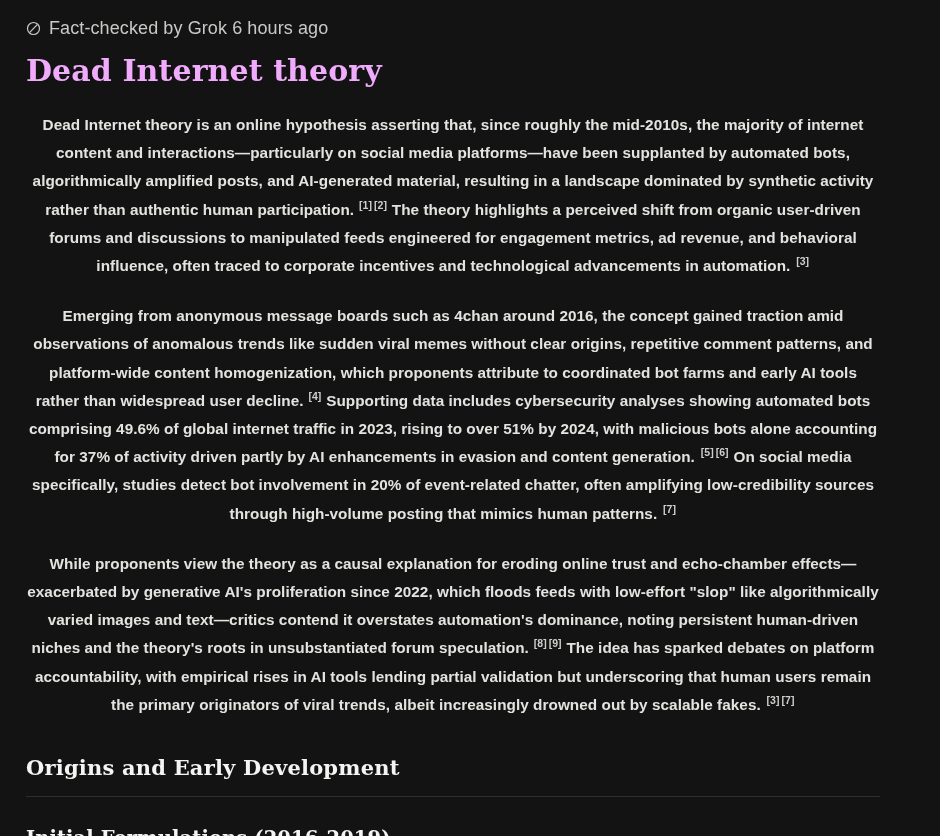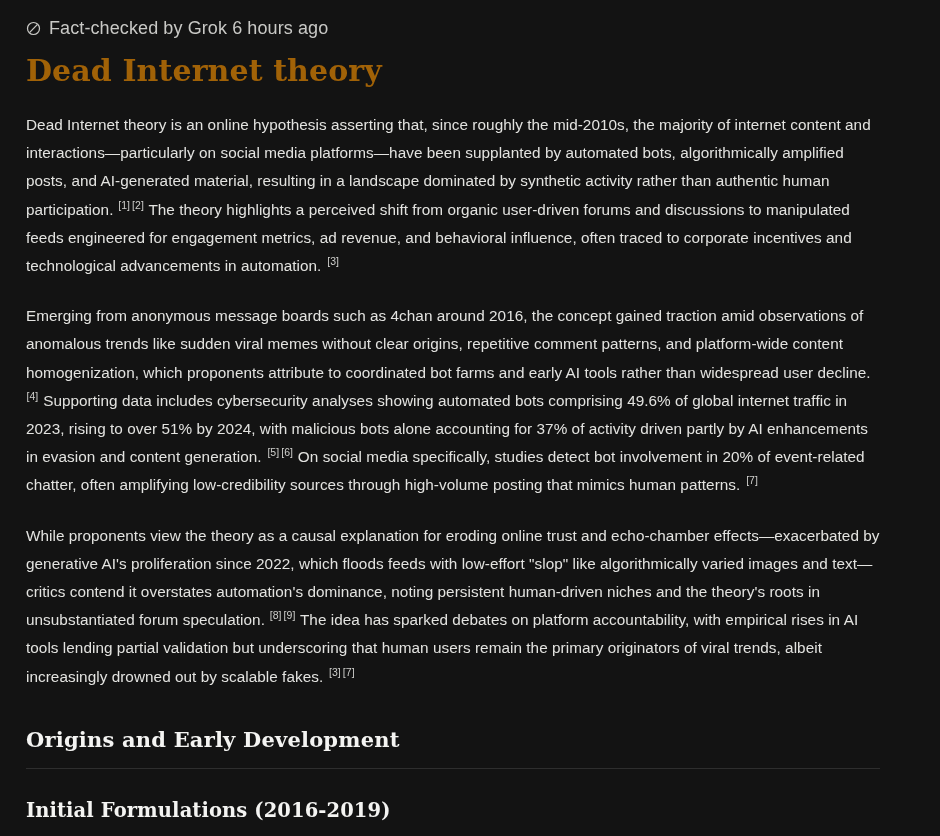--- a/index.html
+++ b/index.html
@@ -38,30 +38,31 @@
   }
   .factcheck .fc-icon svg { display: block; }
   
   h1.doc-title {
     font-family: "DejaVu Serif", "Liberation Serif", serif;
     font-size: 30px;
     line-height: 1.2;
     font-weight: 700;
     letter-spacing: 0.1px;
     margin: 0 0 22px 0;
-    color: #a16207;
+    color: #f0abfc;
   }
   
   p.para {
     font-size: 15.3px;
     line-height: 28.2px;
     margin: 0 0 22px 0;
     color: #e3e3e0;
     letter-spacing: 0.05px;
-    text-align: left;
+    text-align: center;
+    font-weight: bold;
   }
   p.para:last-of-type { margin-bottom: 4px; }
   .ref {
     font-size: 10.5px;
     vertical-align: super;
     line-height: 0;
     color: #cfcfcc;
     white-space: nowrap;
     cursor: pointer;
     padding: 0 0.5px;

